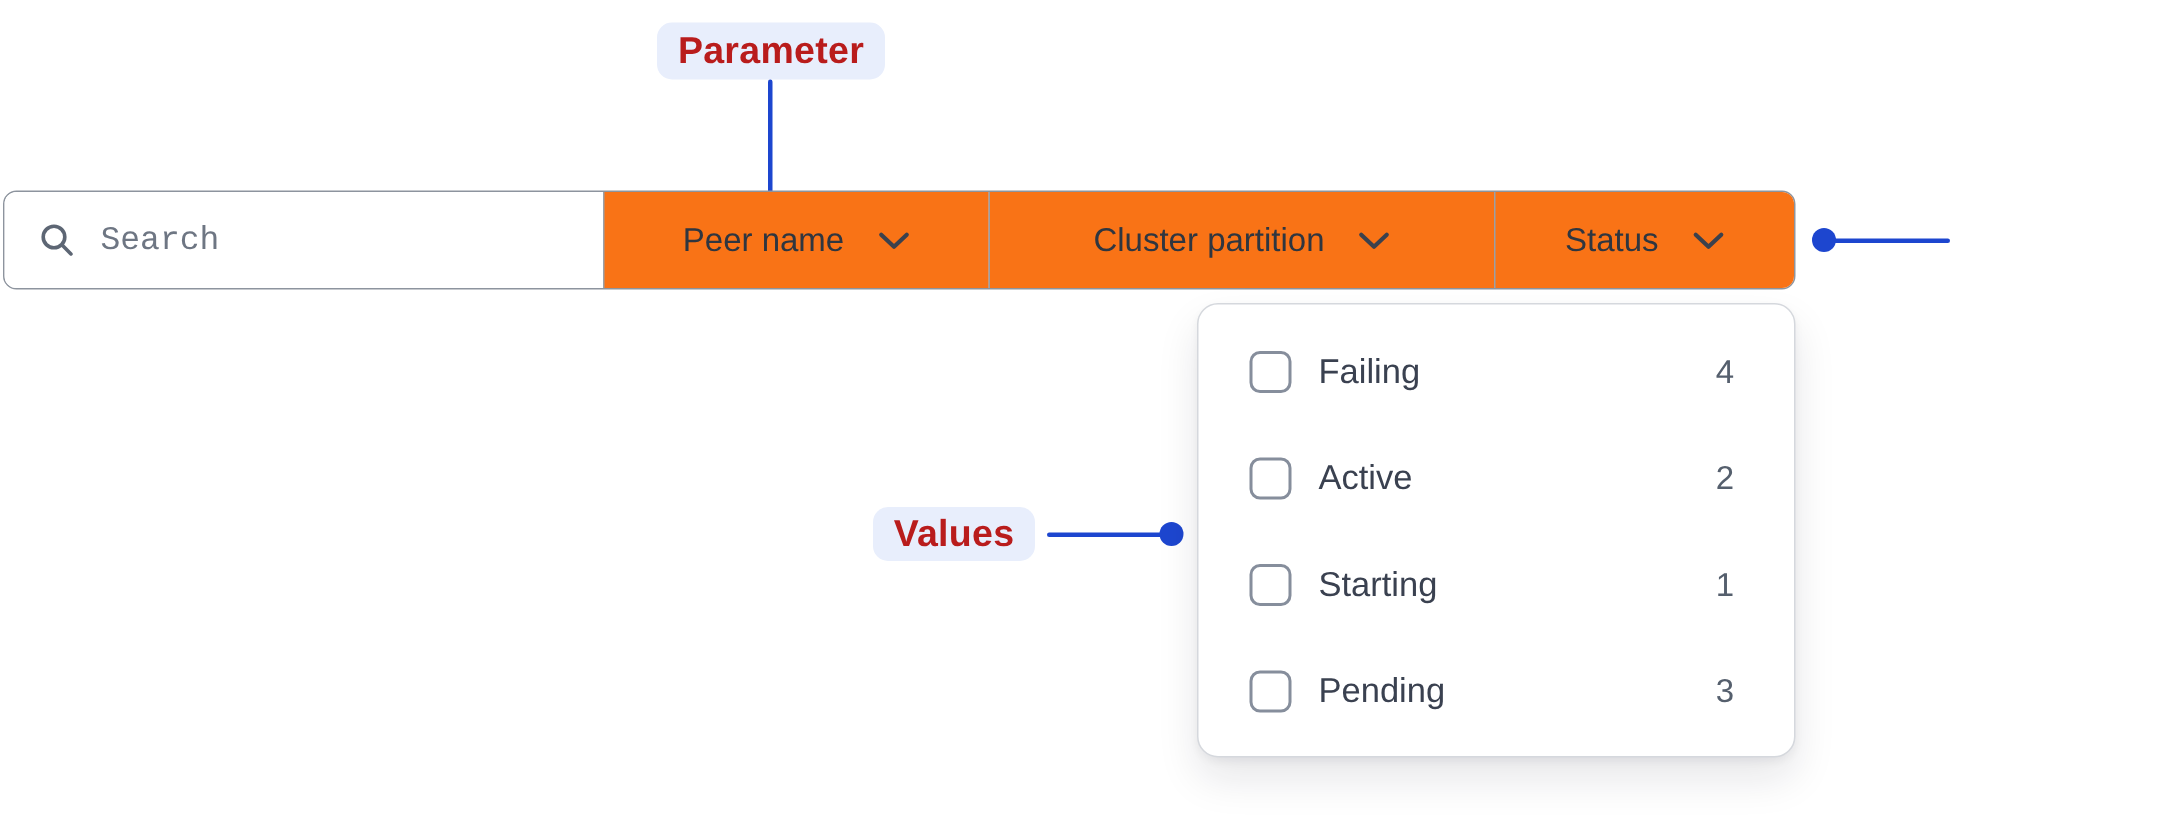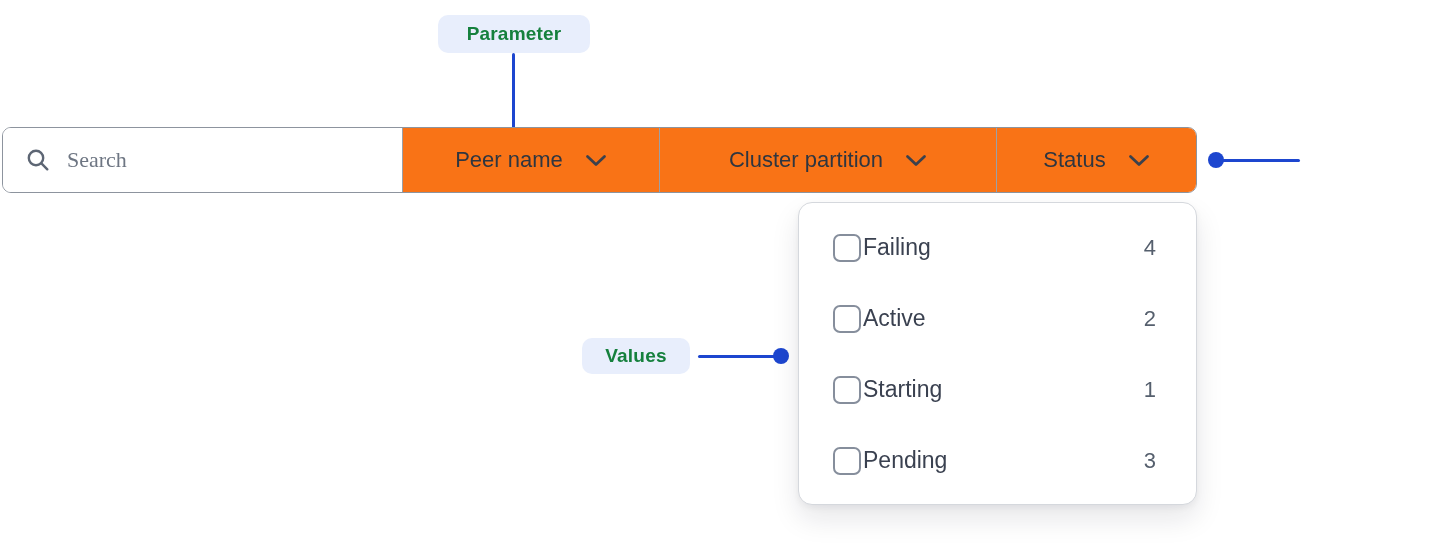--- a/index.html
+++ b/index.html
@@ -13,22 +13,22 @@
     overflow:hidden;
   }
 
   
   .badge {
     position:absolute;
     display:flex;
     align-items:center;
     justify-content:center;
     background:#e8eefc;
-    color:#15803d;
-    font-size:19px;
+    color:#b91c1c;
+    font-size:25px;
     font-weight:600;
     border-radius:10px;
     letter-spacing:.2px;
     white-space:nowrap;
   }
   .badge-parameter { left:438px; top:15px;  width:152px; height:38px; }
   .badge-filterbar { left:1305px; top:142px; width:136px; height:36px; }
   .badge-values    { left:582px; top:338px; width:108px; height:36px; }
 
   .connector-line { position:absolute; background:#1d46cf; border-radius:2px; }
@@ -64,21 +64,21 @@
     gap:16px;
     padding:0 14px 0 22px;
     background:#ffffff;
   }
   .fb-search svg { flex:0 0 auto; display:block; }
   .fb-search input {
     flex:1;
     border:none;
     outline:none;
     background:transparent;
-    font-family:Liberation Serif, serif;
+    font-family:Liberation Mono, monospace;
     font-size:22px;
     color:#3a4150;
     min-width:0;
   }
   .fb-search input::placeholder { color:#6e7683; opacity:1; }
 
   .fb-dropdown {
     display:flex;
     align-items:center;
     justify-content:center;
@@ -102,21 +102,21 @@
     background:#ffffff;
     border:1.5px solid #d5d8dd;
     border-radius:14px;
     box-shadow:0 3px 6px rgba(16,24,40,.05), 0 14px 28px rgba(16,24,40,.10);
     padding:9px 0;
   }
   .panel-row {
     height:71px;
     display:flex;
     align-items:center;
-    gap:2px;
+    gap:18px;
     padding:0 40px 0 34px;
     cursor:pointer;
   }
   .checkbox {
     flex:0 0 auto;
     width:28px; height:28px;
     border:2px solid #868e9c;
     border-radius:7px;
     background:#ffffff;
   }

